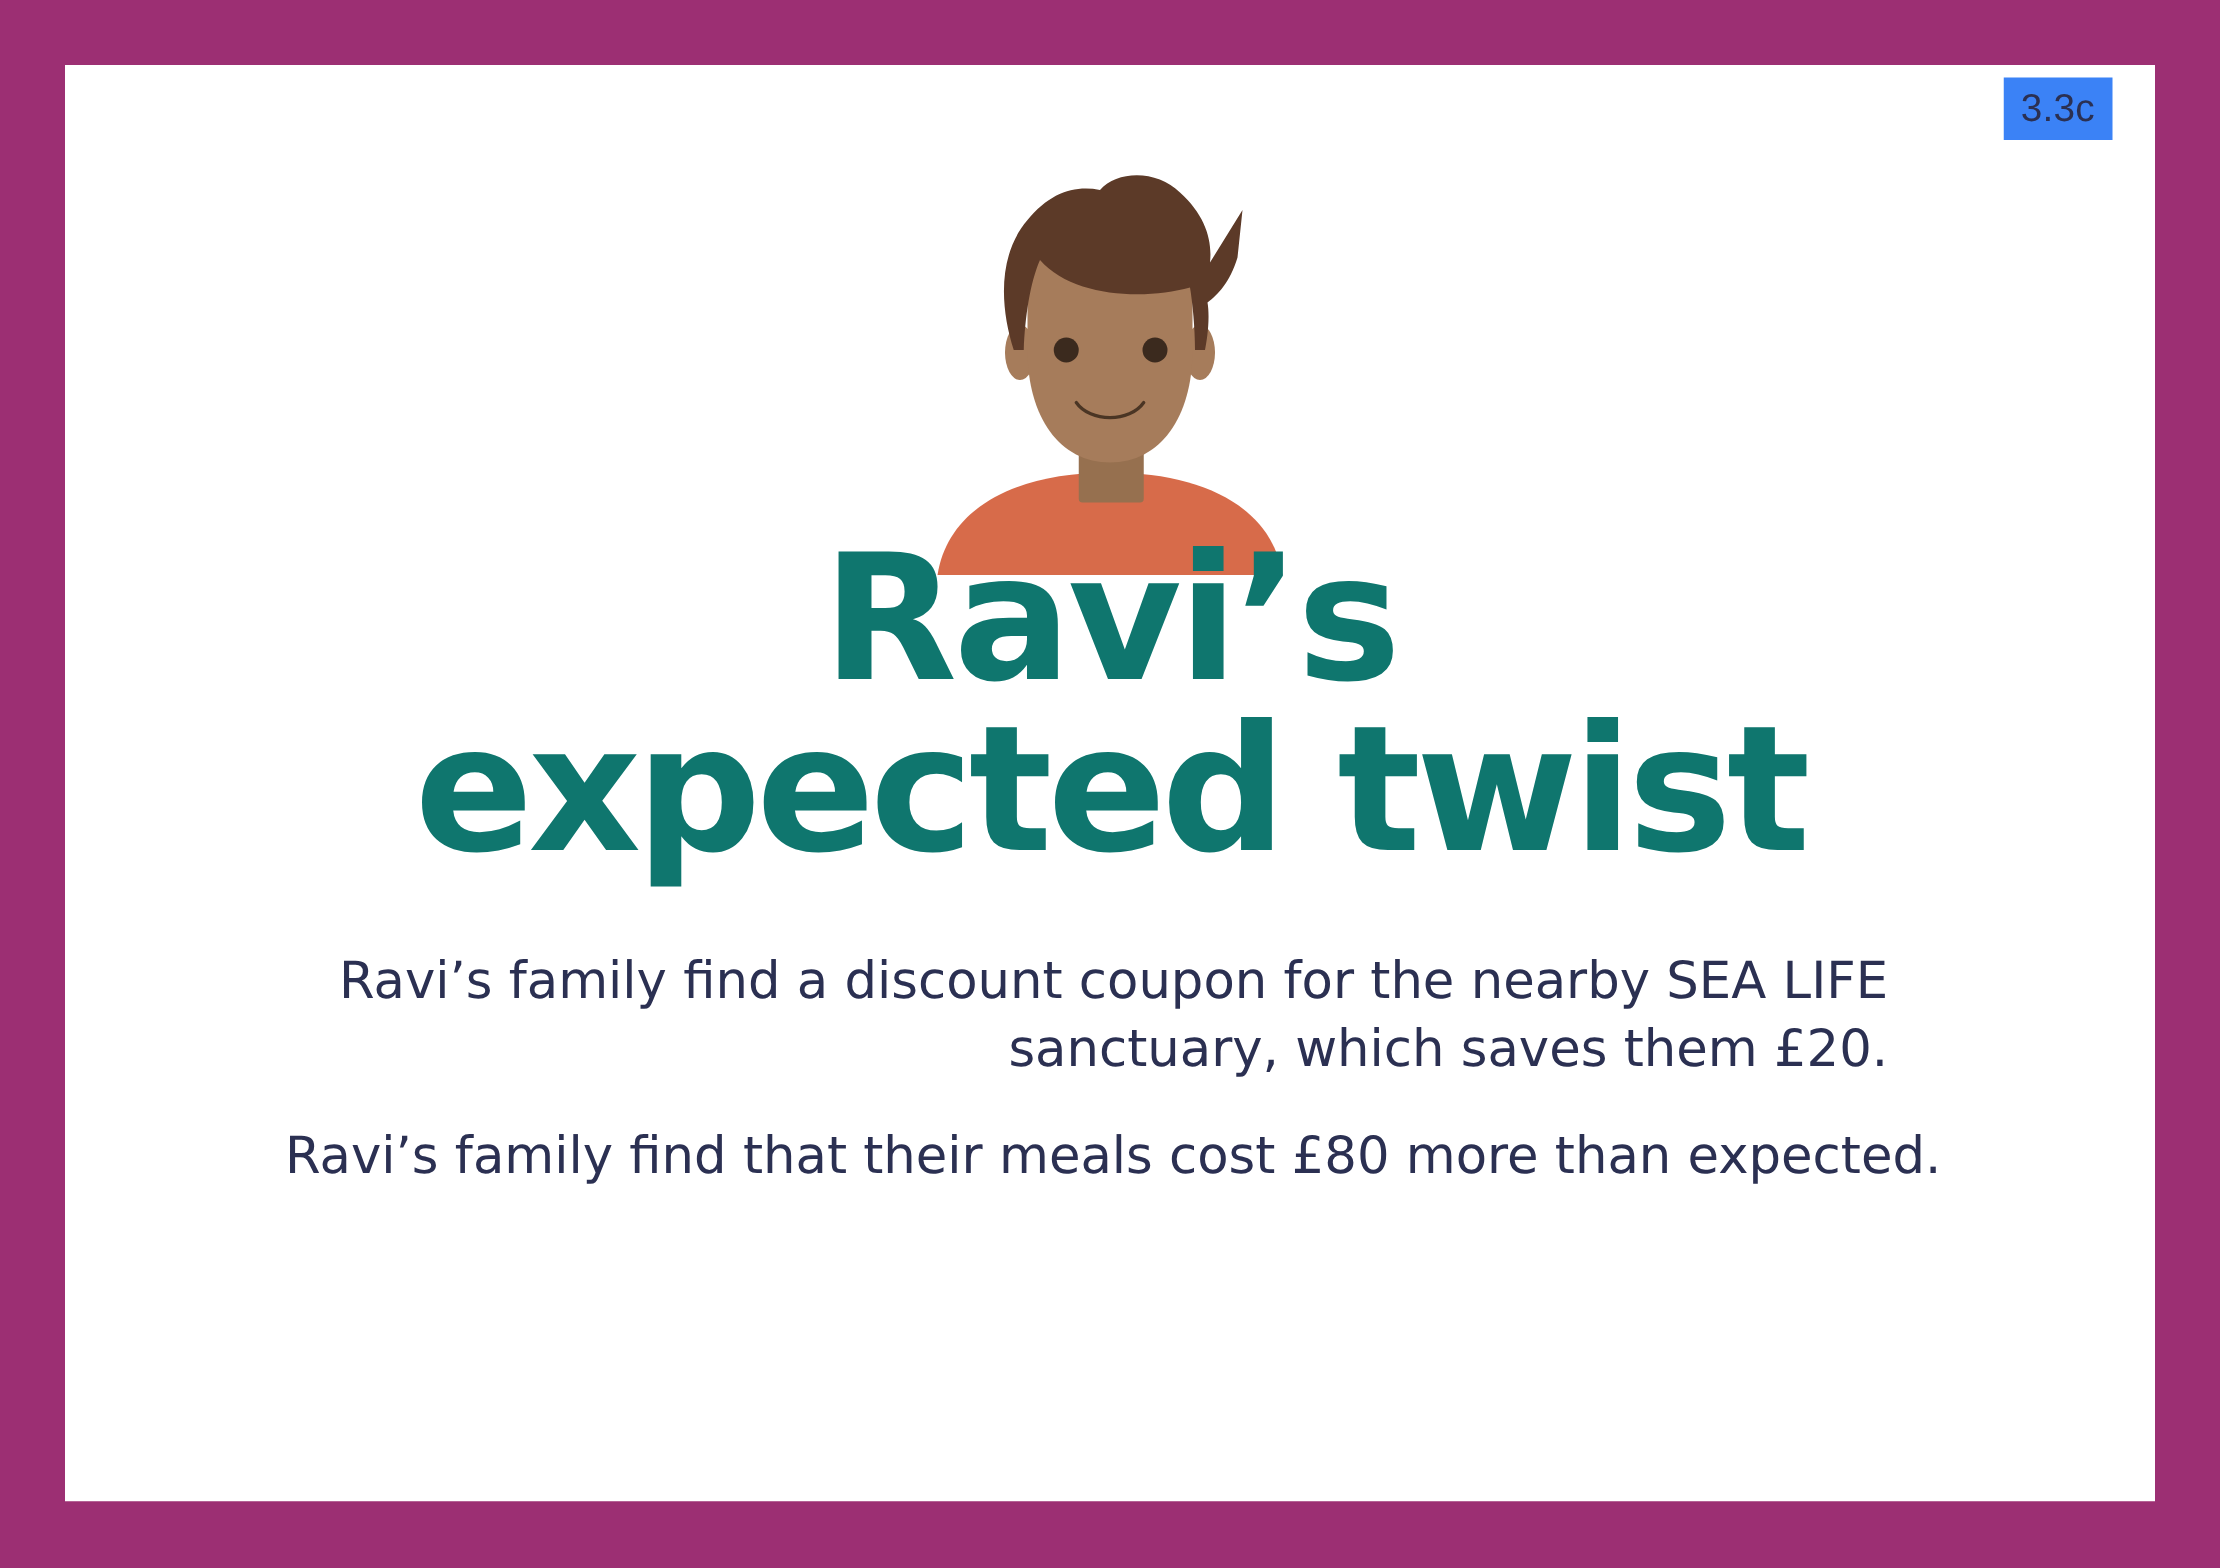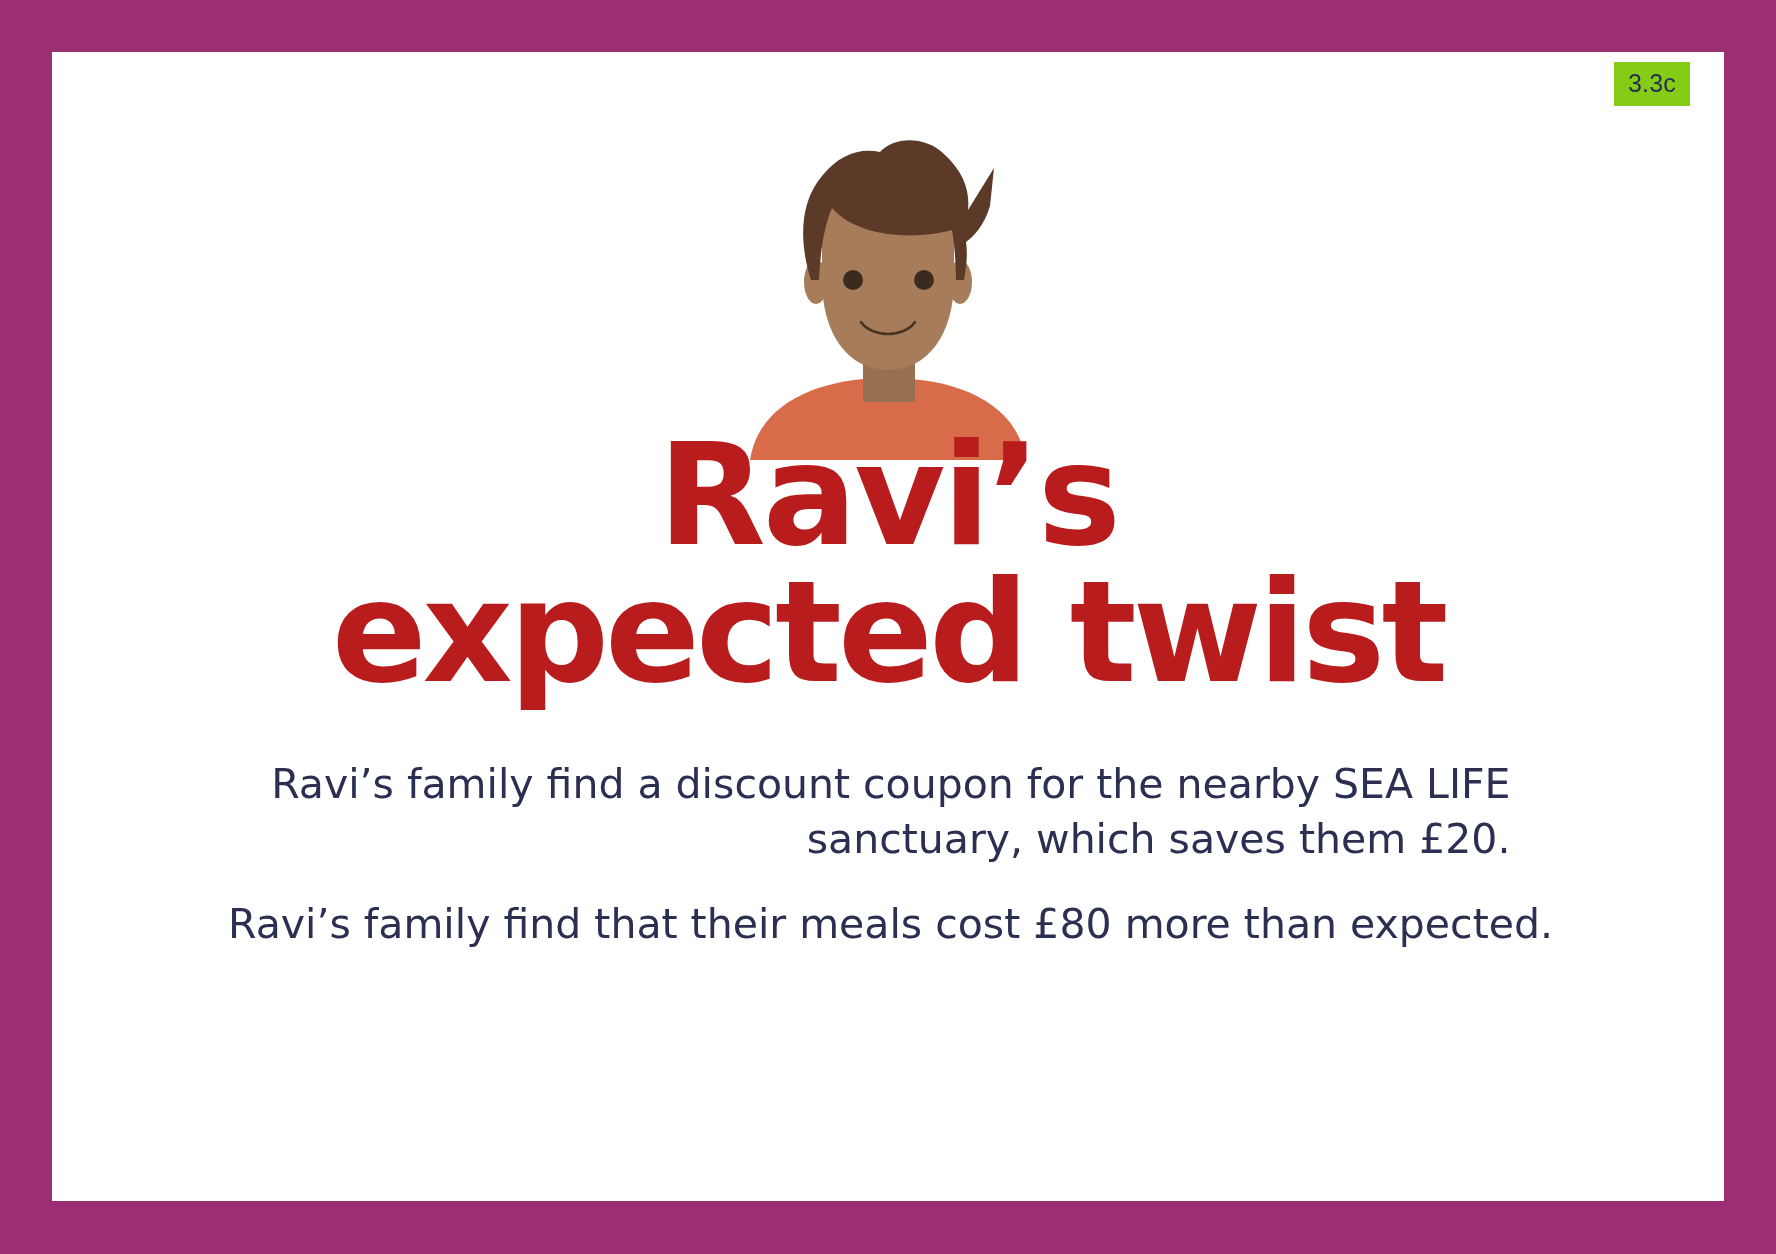--- a/index.html
+++ b/index.html
@@ -29,24 +29,24 @@
     width: 1672px;
     height: 1149px;
     background: #FFFFFF;
   }
 
   
   #slide-badge {
     position: absolute;
     right: 34px;
     top: 10px;
-    background: #84cc16;
+    background: #3b82f6;
     color: #2B3052;
     font-family: "Liberation Sans", sans-serif;
-    font-size: 25px;
+    font-size: 31px;
     line-height: 1;
     padding: 9px 14px 10px 14px;
     letter-spacing: 0.2px;
     white-space: nowrap;
   }
 
   
   #avatar-wrap {
     position: absolute;
     left: 0;
@@ -57,21 +57,21 @@
   }
   #avatar-svg { display: block; }
 
   
   #title-block {
     position: absolute;
     left: 0;
     right: 0;
     top: 375px;
     text-align: center;
-    color: #b91c1c;
+    color: #0f766e;
     font-family: "DejaVu Sans", "Liberation Sans", sans-serif;
     font-weight: 700;
     font-size: 140px;
     line-height: 0.98;
     letter-spacing: -3px;
   }
   .title-line { display: block; white-space: nowrap; }
   #title-line-2 { letter-spacing: -4px; }
 
   

